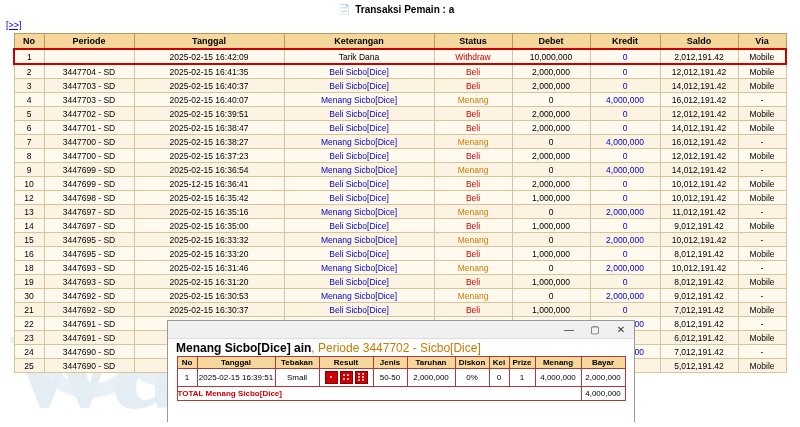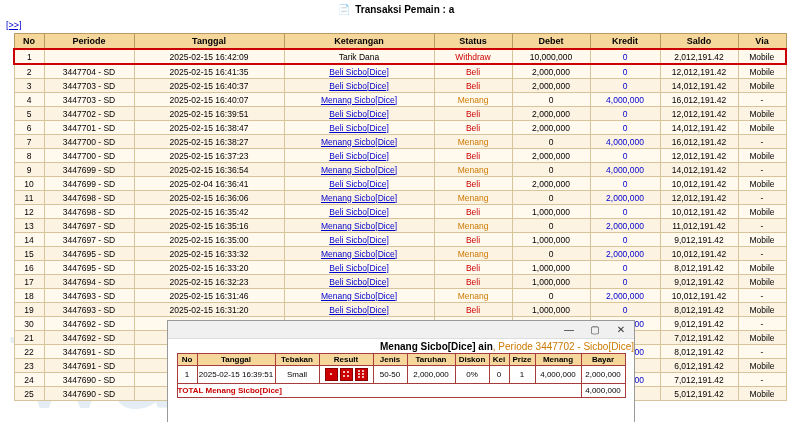--- a/index.html
+++ b/index.html
@@ -94,21 +94,21 @@
   tr.lastbal td.lbl{text-align:center;}
   tr.odd td{background:#fdf3e3;}
   tr.even td{background:#fff9ee;}
   tr.highlight td{
     background:#fff9ee;
     border-top:2px solid #cc0000;
     border-bottom:2px solid #cc0000;
   }
   tr.highlight td:first-child{border-left:2px solid #cc0000;}
   tr.highlight td:last-child{border-right:2px solid #cc0000;}
-  .lnk{color:#0000cc;text-decoration:underline;cursor:pointer;}
+  .lnk{color:#0000cc;cursor:pointer;}
   .withdraw{color:#cc0000;}
   .beli{color:#cc0000;margin-top:8px;}
   .menang{color:#cc7a00;}
   .blue{color:#0000cc;}
   .num-right{text-align:right;padding-right:8px;}
 
   .bottom-links{
     text-align:center;
     margin-top:3px;
     font-size:9px;
@@ -148,22 +148,22 @@
     height:83px;
     position:relative;
   }
   .popup-urlline{
     text-align:center;
     font-size:8px;
     color:#777;
     padding-top:1px;
   }
   .popup-heading{
-    text-align:right;
-    font-size:10px;
+    text-align:left;
+    font-size:12px;
     padding:2px 0 1px 0;
     margin-left:8px;
   }
   .popup-heading .ttl{font-weight:bold;color:#000;}
   .popup-heading .per{color:#cc7a00;}
   table.detail{
     border-collapse:collapse;
     width:440px;
     margin:0 auto;
     table-layout:fixed;
@@ -352,38 +352,27 @@
           <td><span class="lnk">Menang Sicbo[Dice]</span></td>
           <td class="menang">Menang</td>
           <td class="num-right">0</td>
           <td class="num-right blue">4,000,000</td>
           <td class="num-right">14,012,191.42</td>
           <td>-</td>
         </tr>
         <tr class="even">
           <td>10</td>
           <td>3447699 - SD</td>
-          <td>2025-02-04 16:36:41</td>
+          <td>2025-12-15 16:36:41</td>
           <td><span class="lnk">Beli Sicbo[Dice]</span></td>
           <td class="beli">Beli</td>
           <td class="num-right">2,000,000</td>
           <td class="num-right blue">0</td>
           <td class="num-right">10,012,191.42</td>
           <td>Mobile</td>
-        </tr>
-        <tr class="odd">
-          <td>11</td>
-          <td>3447698 - SD</td>
-          <td>2025-02-15 16:36:06</td>
-          <td><span class="lnk">Menang Sicbo[Dice]</span></td>
-          <td class="menang">Menang</td>
-          <td class="num-right">0</td>
-          <td class="num-right blue">2,000,000</td>
-          <td class="num-right">12,012,191.42</td>
-          <td>-</td>
         </tr>
         <tr class="even">
           <td>12</td>
           <td>3447698 - SD</td>
           <td>2025-02-15 16:35:42</td>
           <td><span class="lnk">Beli Sicbo[Dice]</span></td>
           <td class="beli">Beli</td>
           <td class="num-right">1,000,000</td>
           <td class="num-right blue">0</td>
           <td class="num-right">10,012,191.42</td>
@@ -424,31 +413,20 @@
         </tr>
         <tr class="even">
           <td>16</td>
           <td>3447695 - SD</td>
           <td>2025-02-15 16:33:20</td>
           <td><span class="lnk">Beli Sicbo[Dice]</span></td>
           <td class="beli">Beli</td>
           <td class="num-right">1,000,000</td>
           <td class="num-right blue">0</td>
           <td class="num-right">8,012,191.42</td>
-          <td>Mobile</td>
-        </tr>
-        <tr class="odd">
-          <td>17</td>
-          <td>3447694 - SD</td>
-          <td>2025-02-15 16:32:23</td>
-          <td><span class="lnk">Beli Sicbo[Dice]</span></td>
-          <td class="beli">Beli</td>
-          <td class="num-right">1,000,000</td>
-          <td class="num-right blue">0</td>
-          <td class="num-right">9,012,191.42</td>
           <td>Mobile</td>
         </tr>
         <tr class="even">
           <td>18</td>
           <td>3447693 - SD</td>
           <td>2025-02-15 16:31:46</td>
           <td><span class="lnk">Menang Sicbo[Dice]</span></td>
           <td class="menang">Menang</td>
           <td class="num-right">0</td>
           <td class="num-right blue">2,000,000</td>

